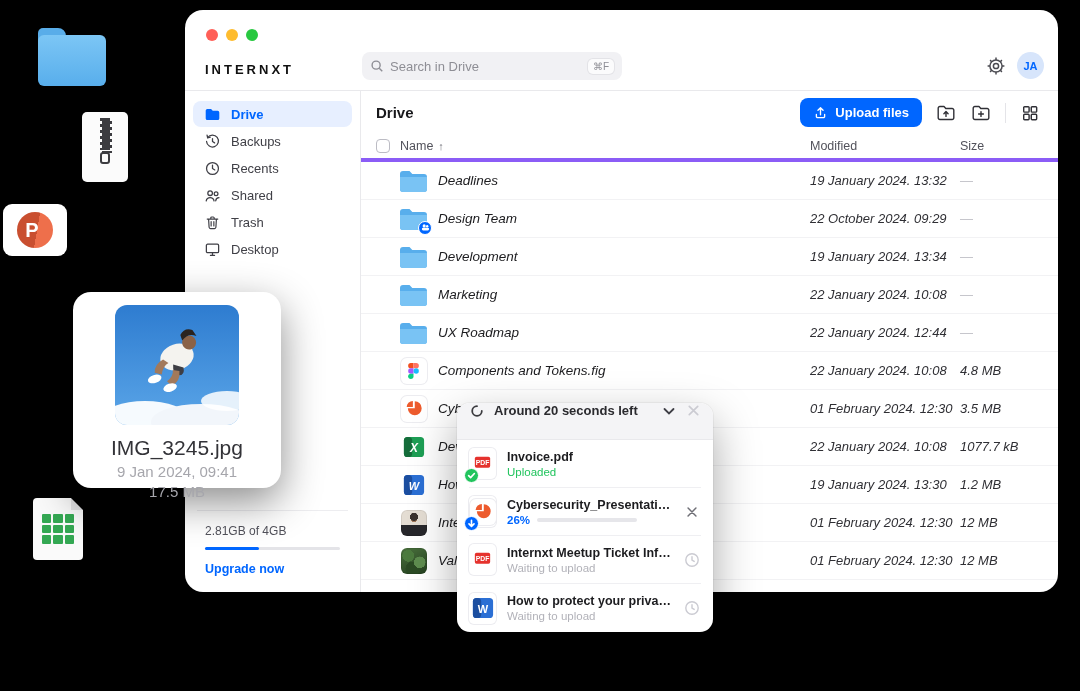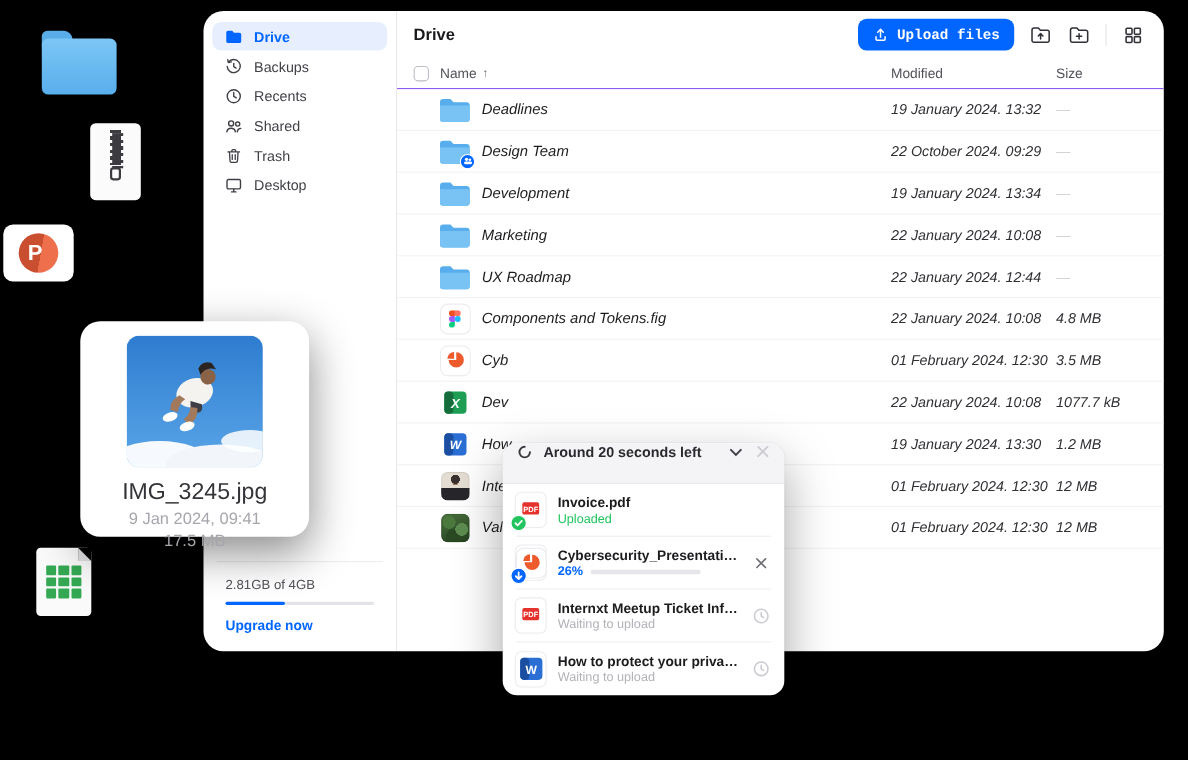--- a/index.html
+++ b/index.html
@@ -39,27 +39,27 @@
   .storage-usage { font-size:12px; color:#52525b; }
   .storage-track { height:3px; background:#e4e4e8; border-radius:2px; margin:9px 0 12px; }
   .storage-fill { height:3px; background:#0066ff; border-radius:2px; }
   .upgrade { font-size:12.5px; font-weight:bold; color:#0066ff; cursor:pointer; }
 
   .main { flex:1; border-left:1px solid #e9e9ec; display:flex; flex-direction:column; min-width:0; }
   .toolbar { height:43px; flex:none; display:flex; align-items:center; padding:0 17px 0 15px; }
   .page-title { font-size:15px; font-weight:bold; color:#18181b; }
   .toolbar-right { margin-left:auto; display:flex; align-items:center; gap:13px; }
   .upload-btn { height:29px; background:#0066ff; color:#fff; border:0; border-radius:8px;
-                font-size:13px; font-weight:bold; font-family:Liberation Mono, monospace;
+                font-size:13px; font-weight:bold; font-family:Liberation Sans, sans-serif;
                 display:flex; align-items:center; gap:7px; padding:0 13px; cursor:pointer; }
   .icon-btn { width:22px; height:22px; display:flex; align-items:center; justify-content:center; cursor:pointer; }
   .vdiv { width:1px; height:20px; background:#e4e4e8; }
 
   .thead { height:28px; flex:none; display:flex; align-items:center; padding-left:15px;
-           border-bottom:1px solid #8b5cf6; font-size:12.5px; color:#52525b; }
+           border-bottom:4px solid #8b5cf6; font-size:12.5px; color:#52525b; }
   .checkbox { width:14px; height:14px; border:1.5px solid #bcbcc4; border-radius:4px;
               margin-right:10px; flex:none; cursor:pointer; }
   .col-name { flex:1; display:flex; align-items:center; gap:5px; min-width:0; }
   .sort-arrow { font-size:11px; color:#71717a; }
   .col-mod { width:150px; flex:none; }
   .col-size { width:98px; flex:none; }
 
   .tbody { flex:1; overflow:hidden;font-style:italic; }
   .trow { height:38px; display:flex; align-items:center; padding-left:15px;
           border-bottom:1px solid #f2f2f4; font-size:13px; cursor:pointer; }
@@ -196,20 +196,44 @@
       <span></span>
       <span></span>
       <span></span>
       <span></span>
       <span></span>
       <span></span>
     </div>
 </div>
 
 <div class="window">
+  <div class="win-top">
+    <div class="traffic">
+      <span class="dot r"></span>
+      <span class="dot y"></span>
+      <span class="dot g"></span>
+    </div>
+    <div class="logo">INTERNXT</div>
+    <div class="searchbar">
+      <svg width="14" height="14" viewBox="0 0 16 16" fill="none" stroke="#8e8e95" stroke-width="1.6">
+          <circle cx="7" cy="7" r="4.6"></circle>
+          <path d="M10.6 10.6 L14 14"></path>
+        </svg>
+      <input type="text" placeholder="Search in Drive" style="">
+      <span class="kbd">⌘F</span>
+    </div>
+    <div class="gear-btn">
+      <svg width="20" height="20" viewBox="0 0 20 20" fill="none" stroke="#4b4b52" stroke-width="1.5">
+        <circle cx="10" cy="10" r="2.6"></circle>
+          <circle cx="10" cy="10" r="6.1"></circle>
+        <path d="M10 1.6 v2.3 M10 16.1 v2.3 M1.6 10 h2.3 M16.1 10 h2.3 M4.1 4.1 l1.6 1.6 M14.3 14.3 l1.6 1.6 M15.9 4.1 l-1.6 1.6 M5.7 14.3 l-1.6 1.6"></path>
+      </svg>
+    </div>
+    <div class="avatar">JA</div>
+  </div>
 
   <div class="win-body">
     <div class="sidebar">
       <div>
           <div class="side-item active">
             <span style="display:flex">
               <svg width="17" height="17" viewBox="0 0 20 20">
                 <path d="M2 5.4 a2 2 0 0 1 2-2 h4.3 l2 2.2 H16 a2 2 0 0 1 2 2 v7 a2 2 0 0 1-2 2 H4 a2 2 0 0 1-2-2 Z" fill="#0066ff"></path>
               </svg>
             </span>

